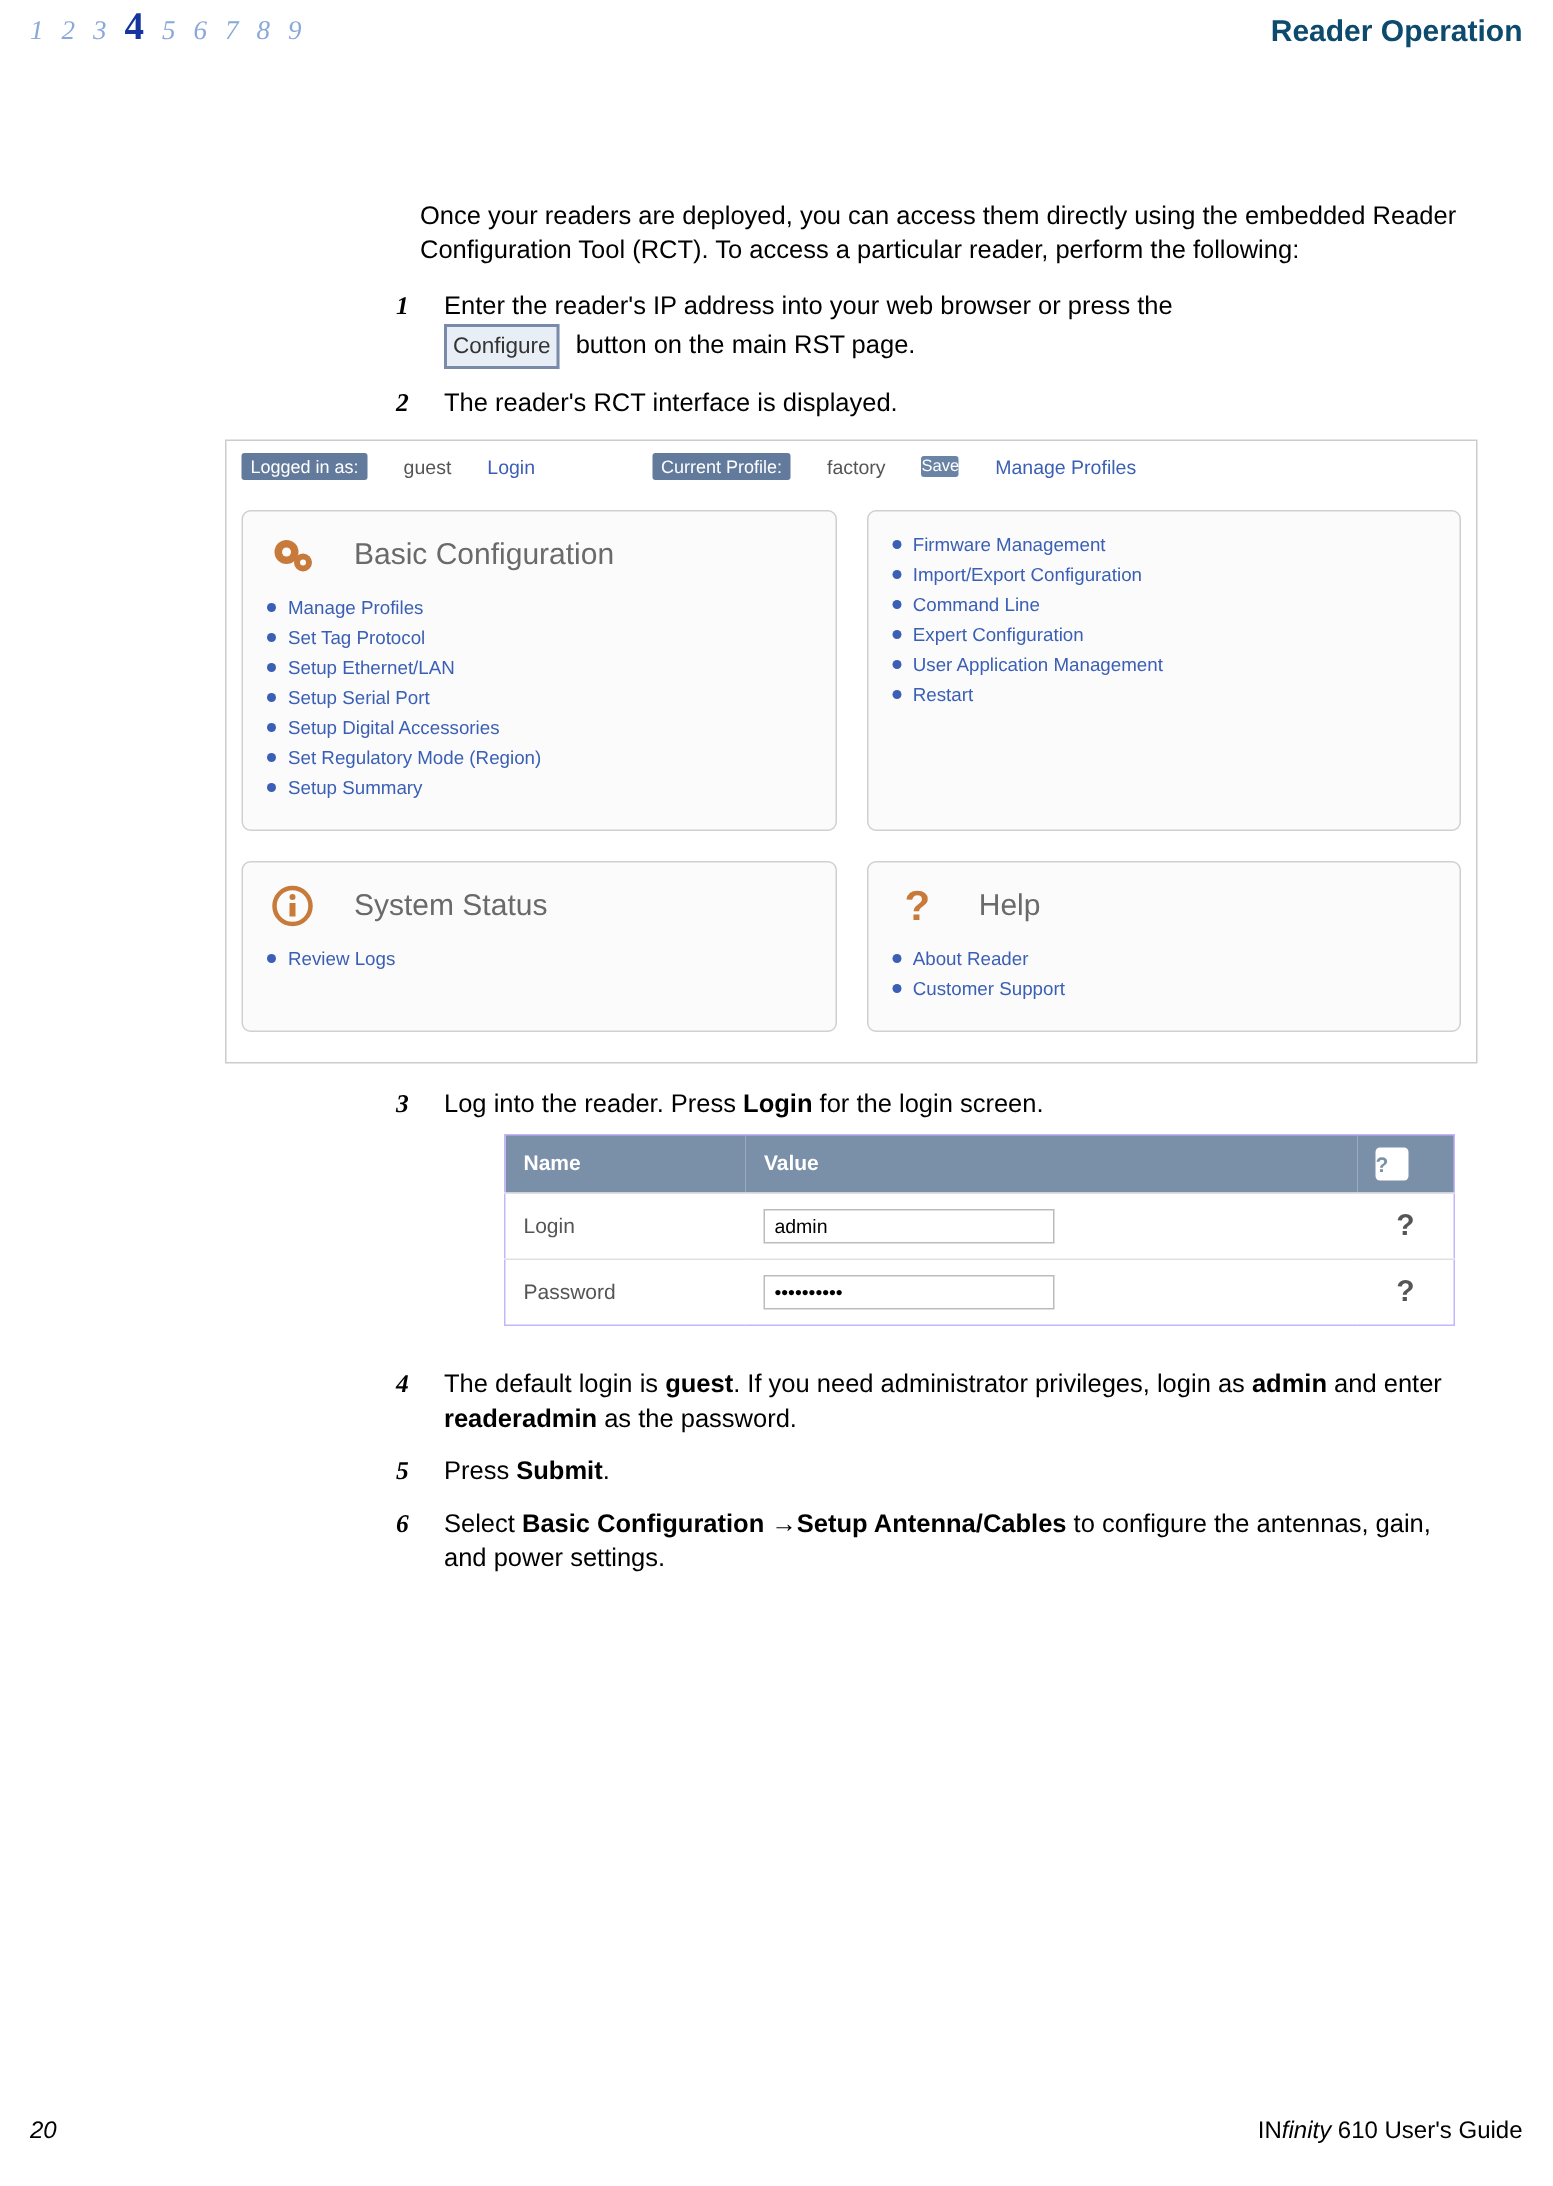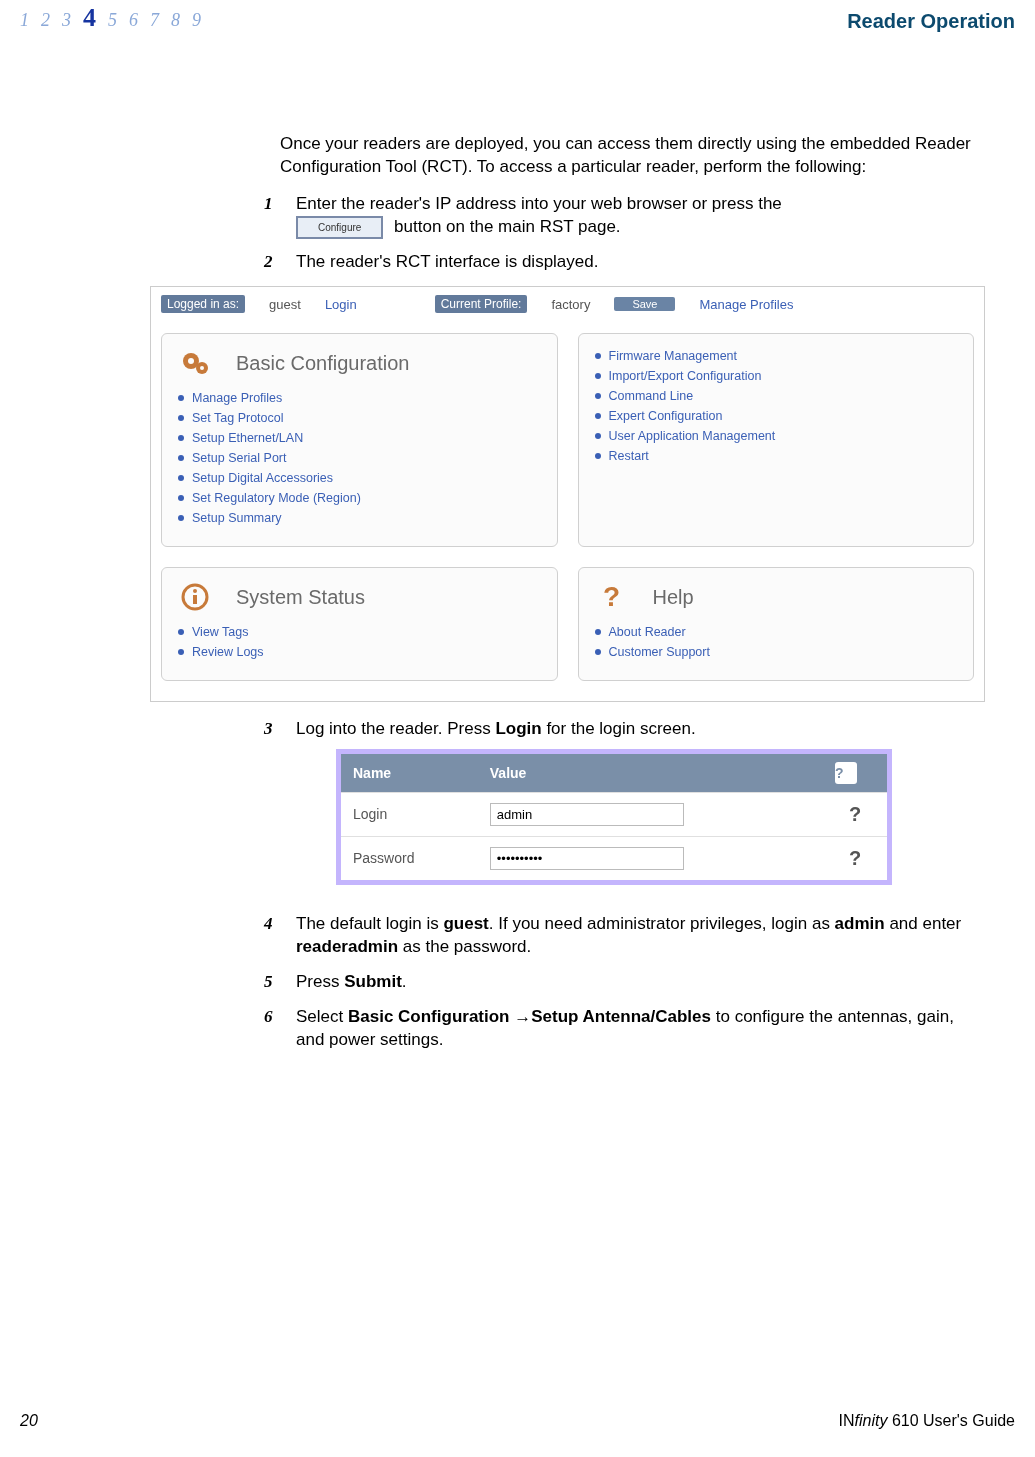--- a/index.html
+++ b/index.html
@@ -82,22 +82,22 @@
     font-style: italic;
     font-weight: bold;
     font-size: 17px;
     min-width: 14px;
   }
   .configure-btn {
     display: inline-block;
     border: 2px solid #7a8aa8;
     background: #e8eef6;
     color: #333;
-    font-size: 10px;
-    padding: 3px 20px;
+    font-size: 15px;
+    padding: 3px 4px;
     vertical-align: middle;
     margin-right: 6px;
   }
   
   .rct {
     border: 1px solid #ccc;
     margin: 8px 30px 16px 130px;
     background: #fff;
     padding: 8px 10px 20px 10px;
     font-size: 13px;
@@ -114,21 +114,21 @@
     color: #fff;
     padding: 2px 6px;
     font-size: 12px;
     border-radius: 2px;
   }
   .top-link { color: #3a5fb5; }
   .save-btn {
     background: #6a84a5;
     color: #fff;
     font-size: 11px;
-    padding: 1px 18px;
+    padding: 1px 0;
     border-radius: 2px;
   }
   .panels {
     display: grid;
     grid-template-columns: 1fr 1fr;
     gap: 20px;
   }
   .panel {
     border: 1px solid #d0d0d0;
     border-radius: 6px;
@@ -155,23 +155,23 @@
     align-items: center;
     gap: 8px;
   }
   .bullet {
     width: 6px; height: 6px; border-radius: 50%;
     background: #3a5fb5; display: inline-block;
   }
   .icon-box { width: 34px; height: 34px; display:flex; align-items:center; justify-content:center;}
   
   .login-table {
-    border: 5px solid #c4b5fd;
+    border: 1px solid #c4b5fd;
     margin: 8px 0 16px 40px;
-    width: 556px;
+    width: 634px;
     border-collapse: collapse;
     font-size: 14px;
   }
   .login-table th {
     background: #7a8fa8;
     color: #fff;
     text-align: left;
     padding: 8px 12px;
     font-weight: bold;
   }
@@ -349,24 +349,20 @@
                 <circle cx="17" cy="17" r="12" fill="none" stroke="#c77a3a" stroke-width="3"></circle>
                 <circle cx="17" cy="11" r="2" fill="#c77a3a"></circle>
                 <rect x="15" y="15" width="4" height="9" fill="#c77a3a"></rect>
               </svg>
           </span>
           <span class="panel-title">System Status</span>
         </div>
         <ul id="status-list">
             <li>
               <span class="bullet"></span>
-              <span>View Tags</span>
-            </li>
-            <li>
-              <span class="bullet"></span>
               <span>Review Logs</span>
             </li>
           </ul>
       </div>
       <div class="panel">
         <div class="panel-head">
           <span class="icon-box">
             <svg width="34" height="34" viewBox="0 0 34 34">
                 <text x="8" y="26" font-size="28" font-weight="bold" fill="#c77a3a">?</text>
               </svg>

